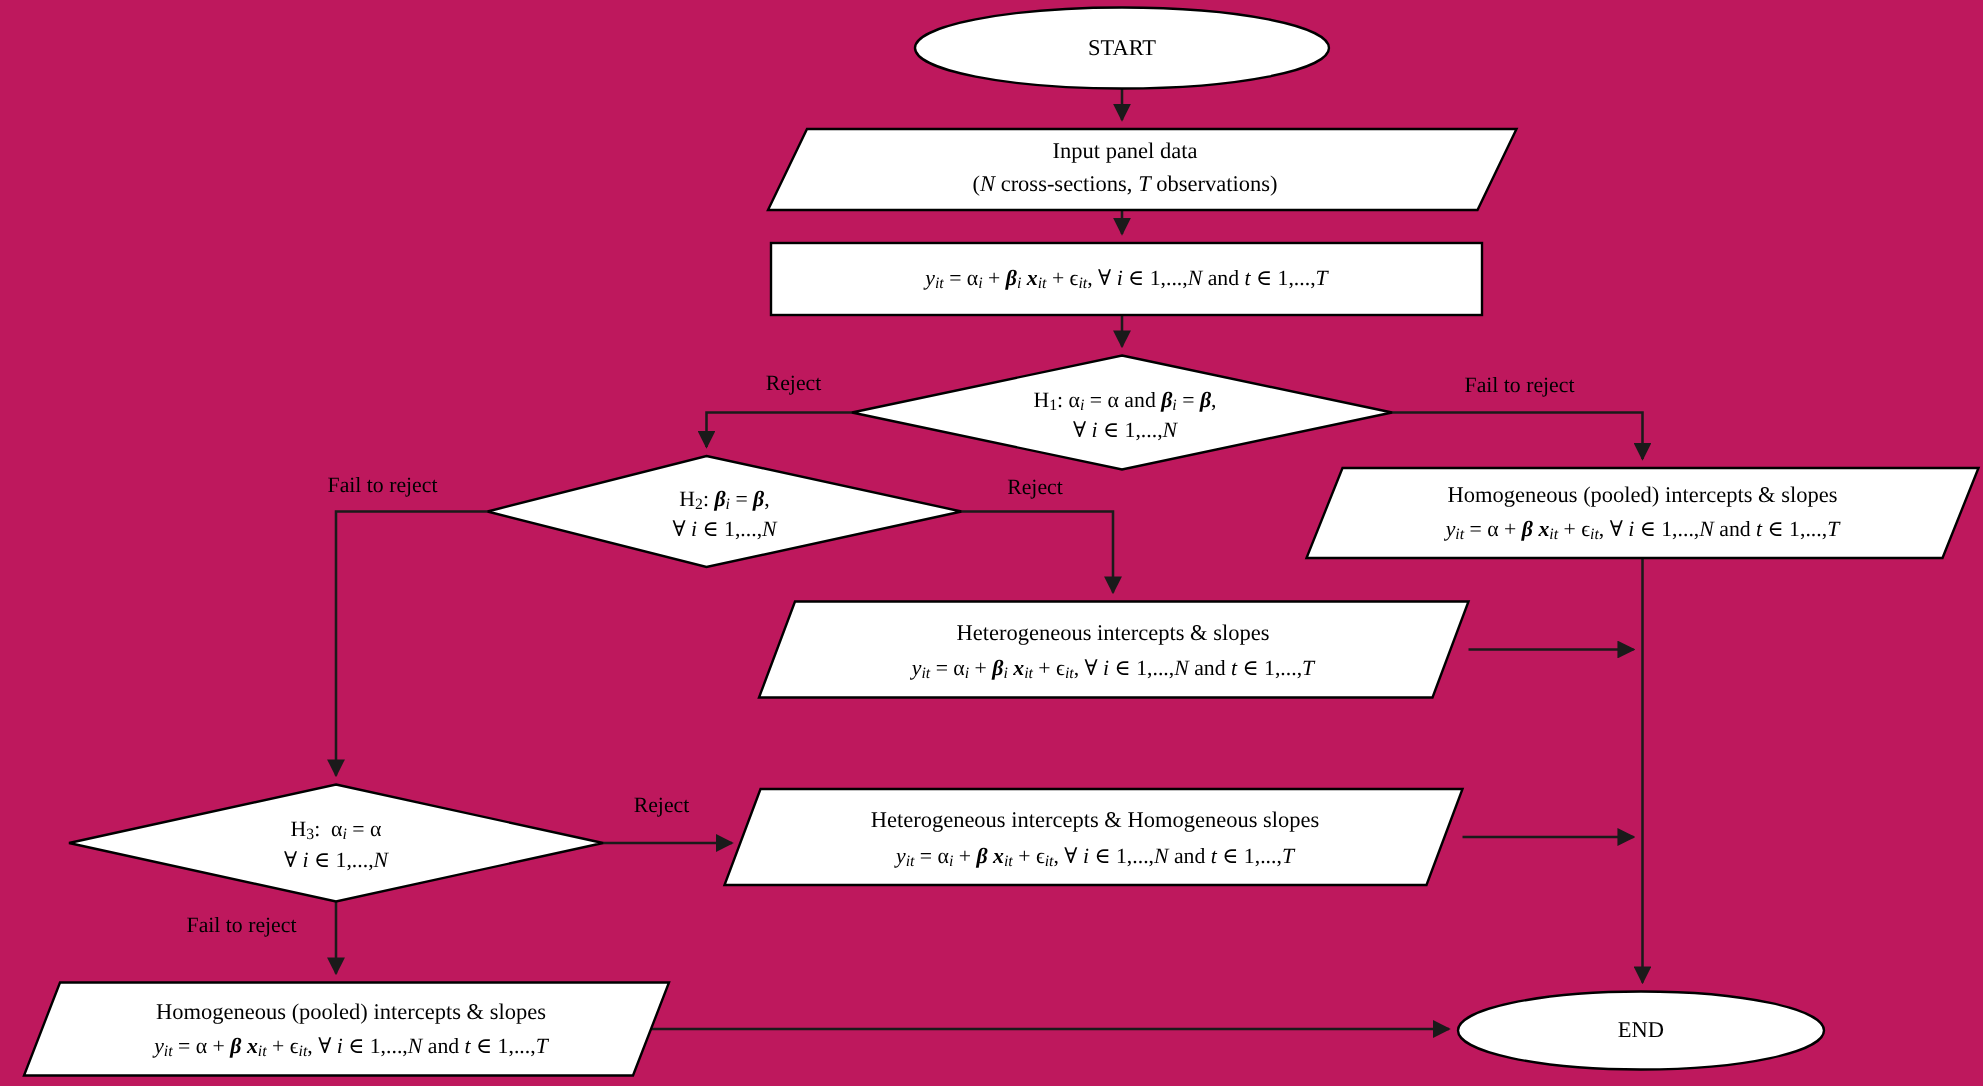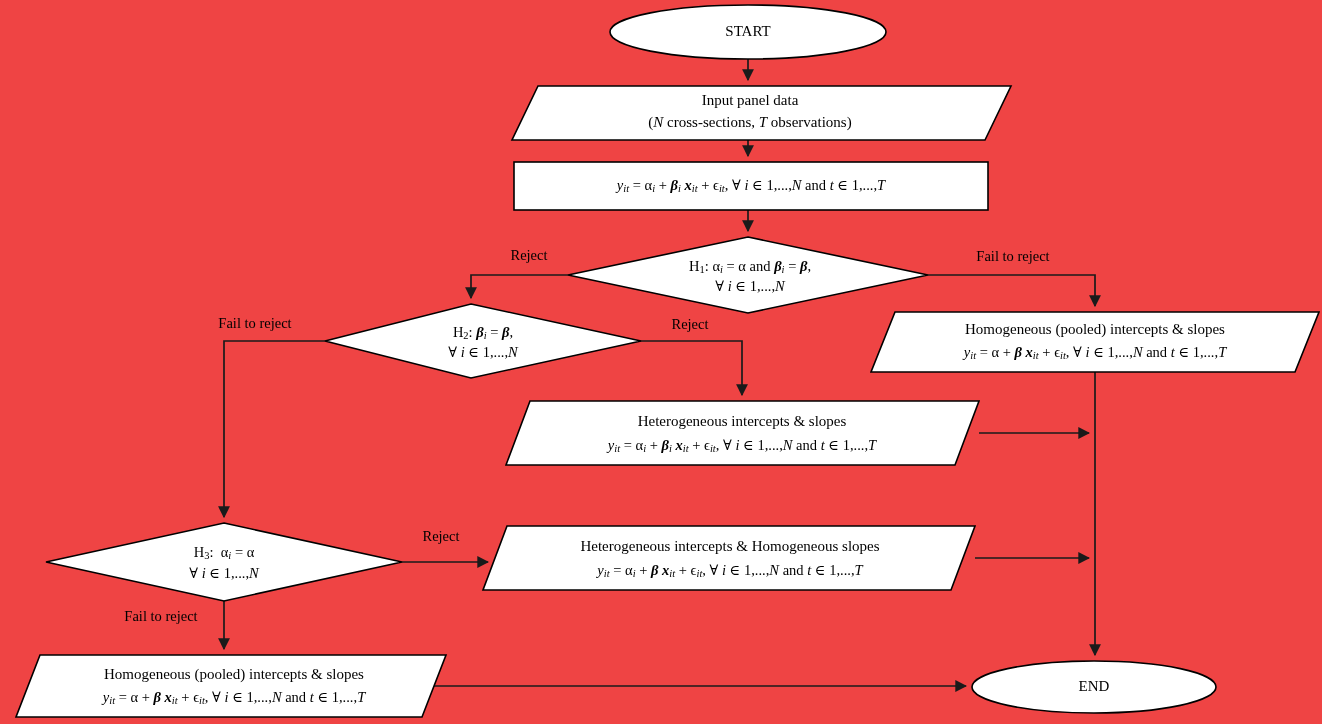--- a/index.html
+++ b/index.html
@@ -4,21 +4,21 @@
 <style>
   html, body {
     margin: 0;
     padding: 0;
     background: #ffffff;
   }
   #chart-root {
     position: relative;
     width: 1322px;
     height: 724px;
-    background: #ef4444;
+    background: #be185d;
     font-family: "Liberation Serif", "DejaVu Serif", serif;
     overflow: hidden;
   }
   svg#flow {
     position: absolute;
     top: 0;
     left: 0;
     width: 1322px;
     height: 724px;
   }

